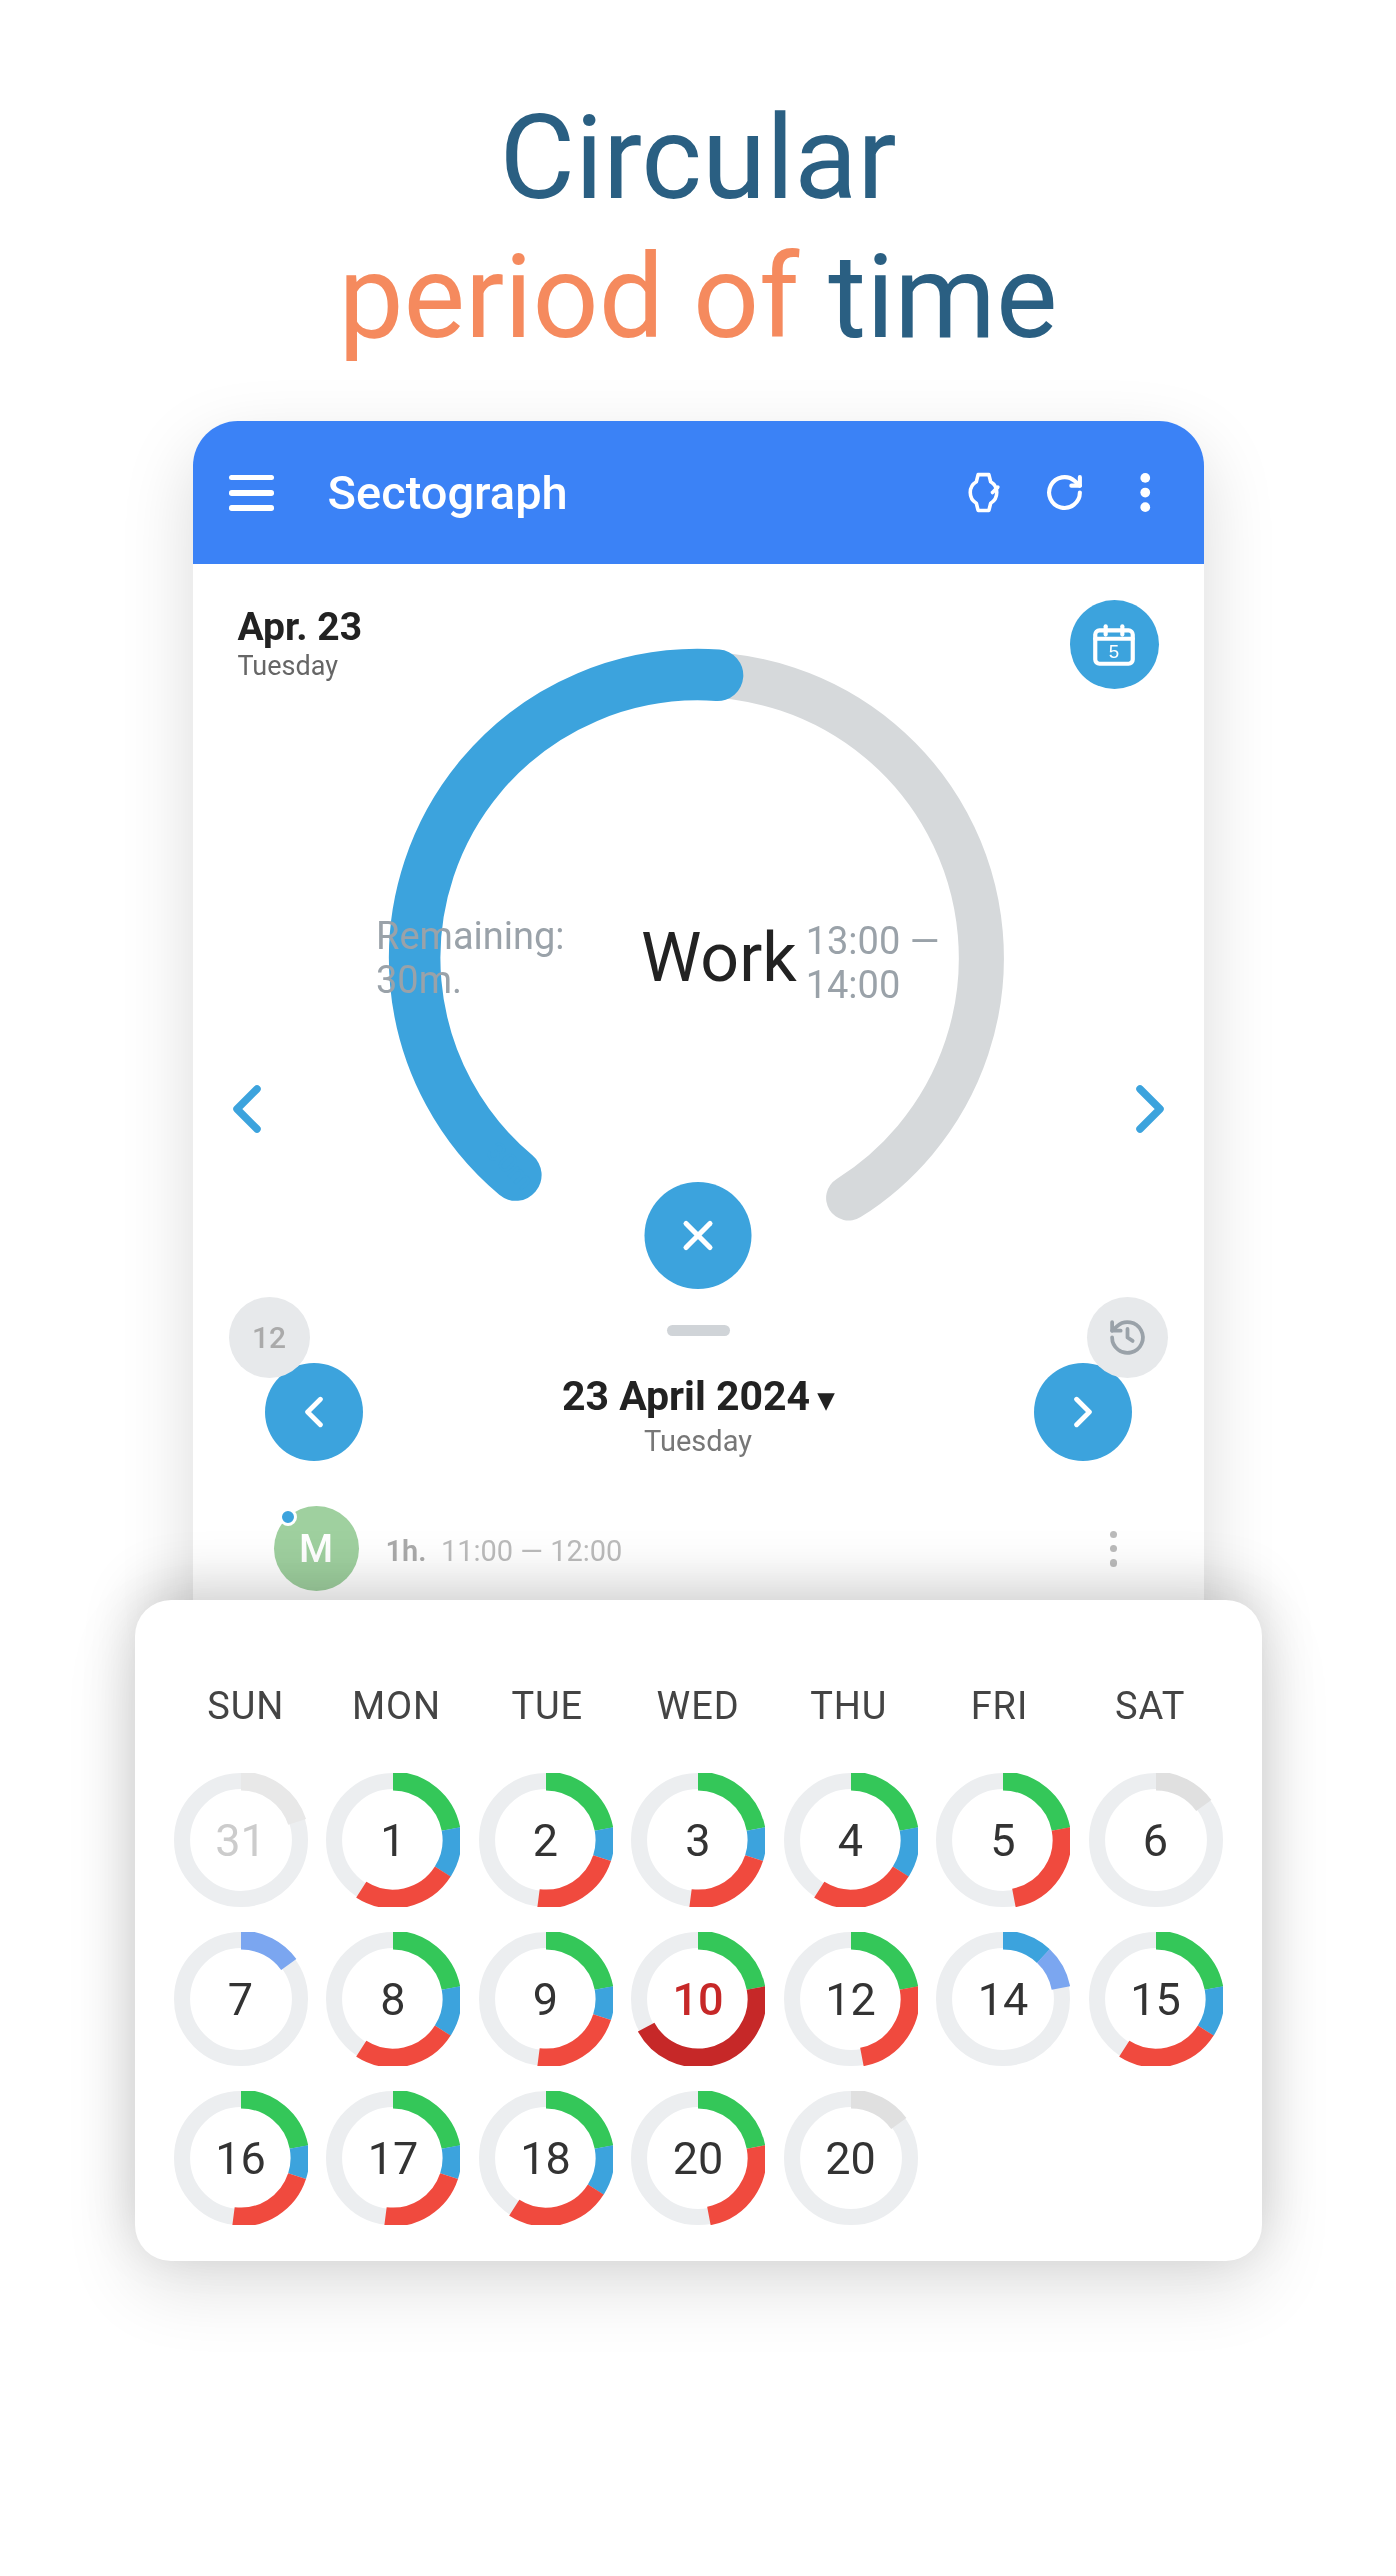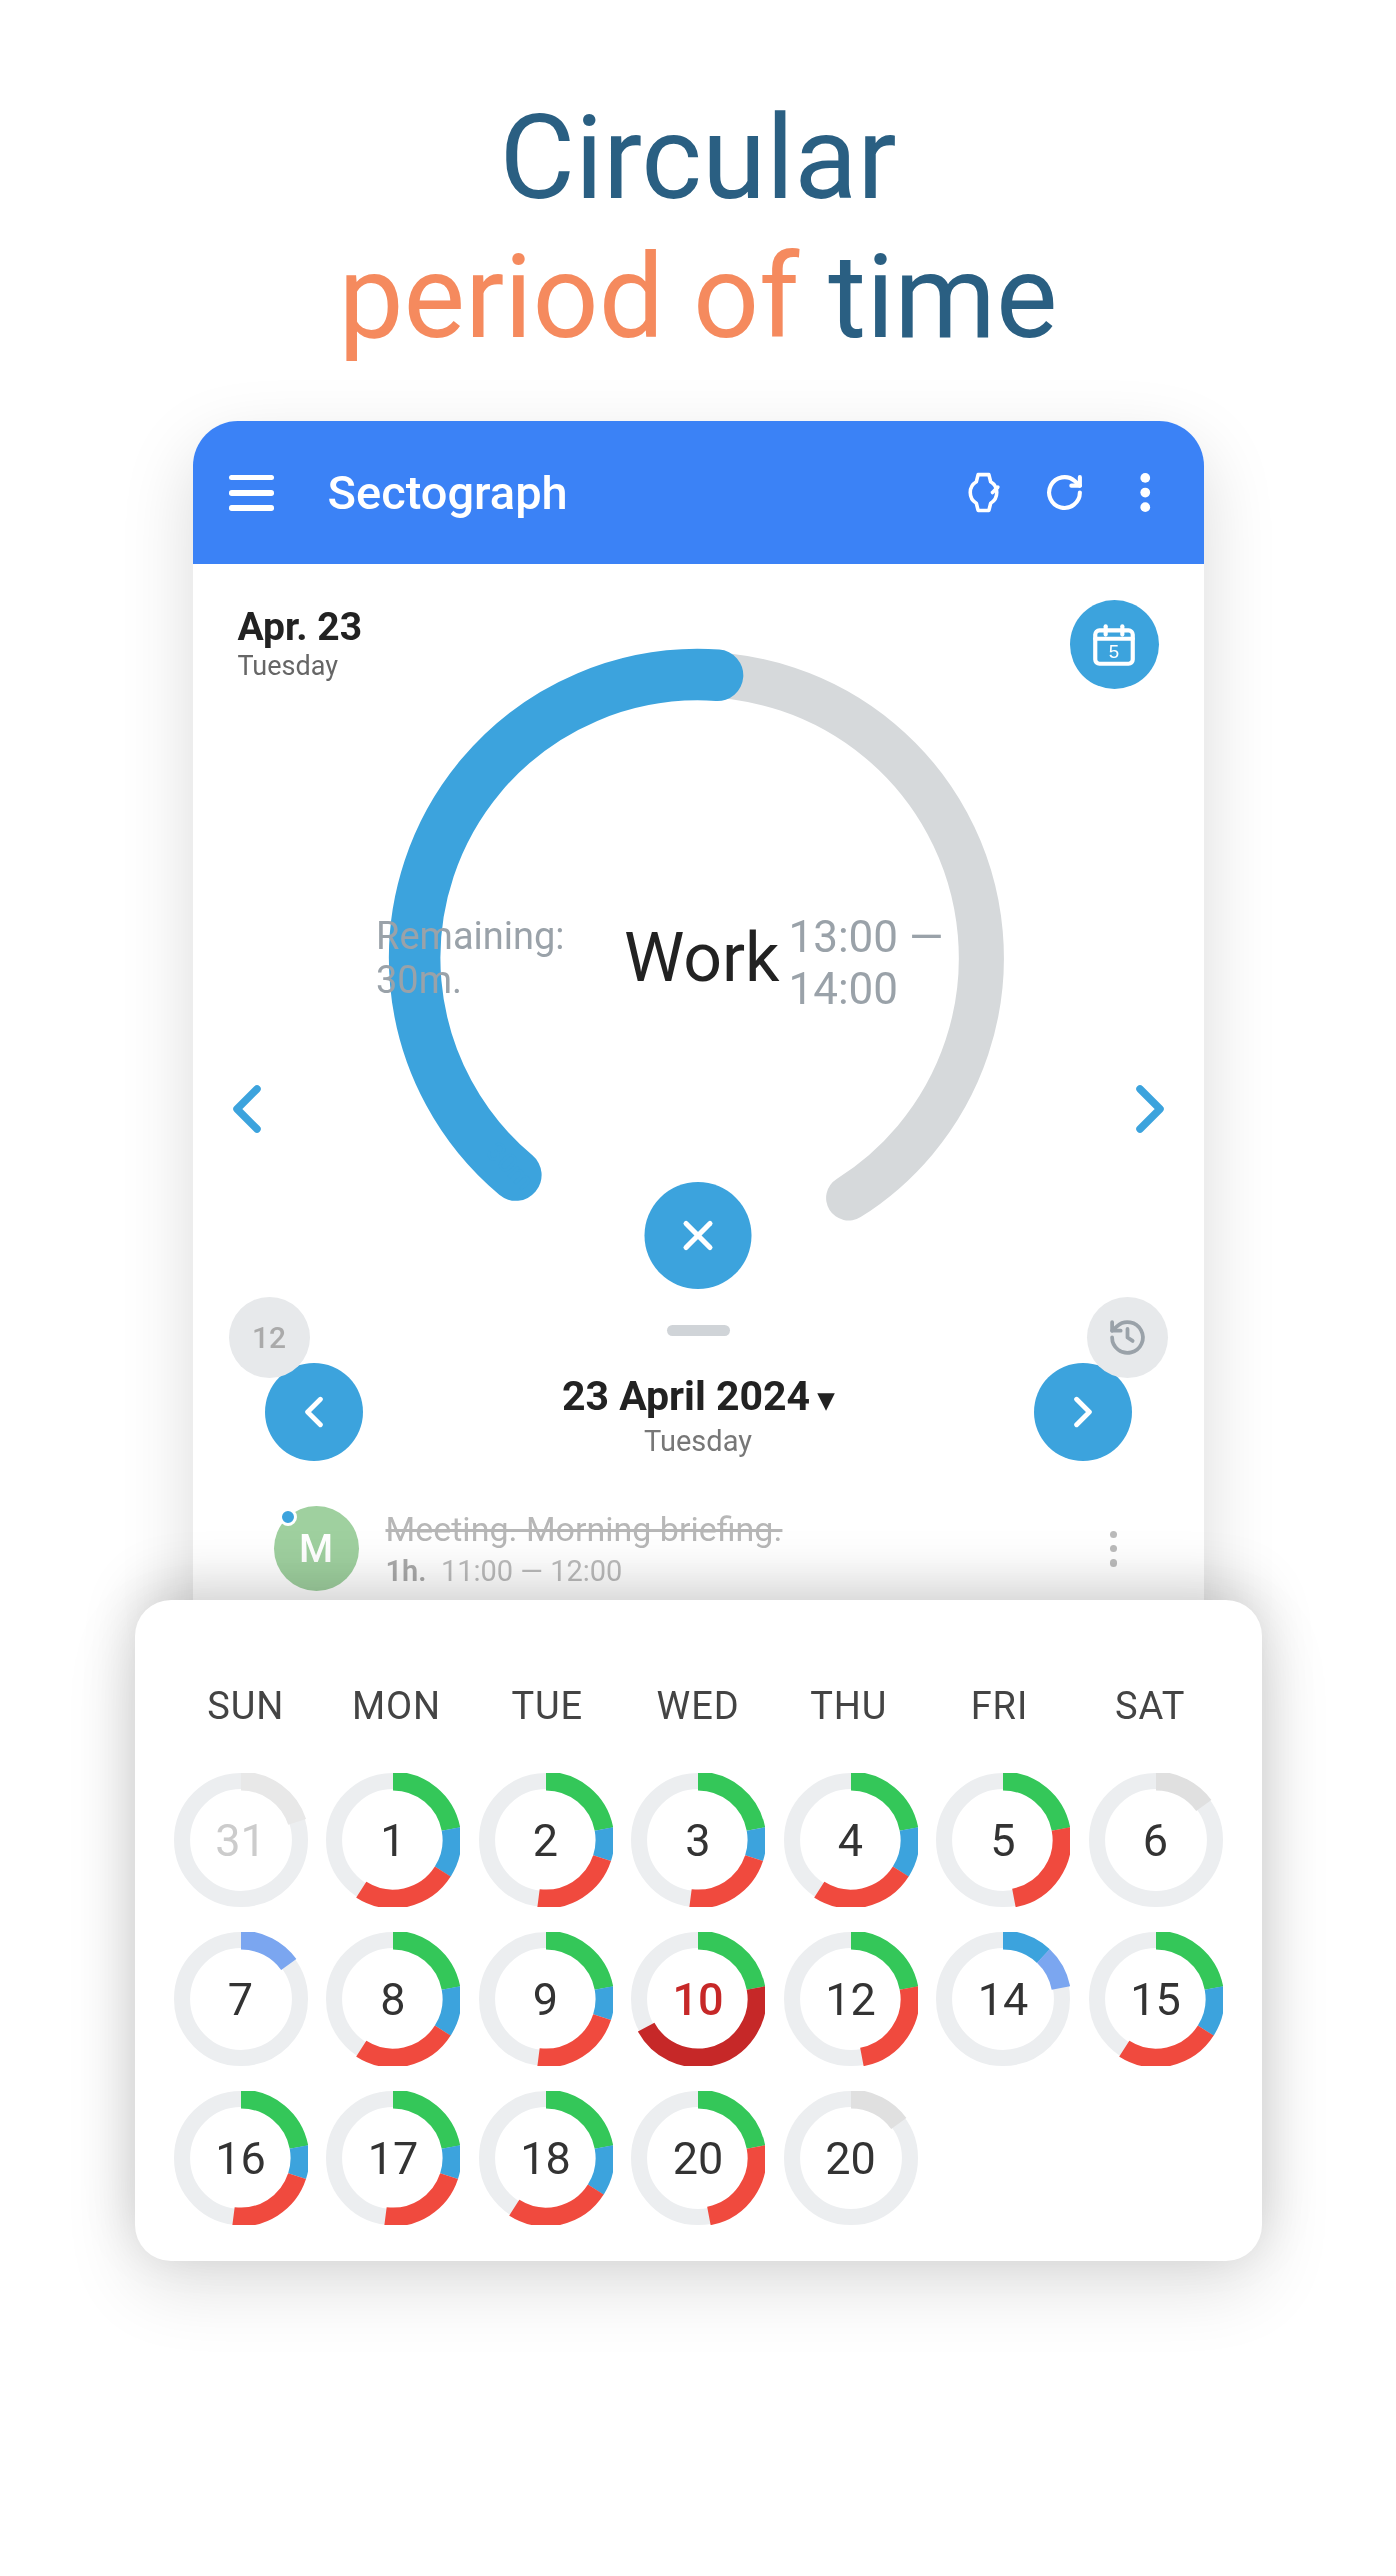--- a/index.html
+++ b/index.html
@@ -72,21 +72,21 @@
     margin: 36px auto 0 auto;
   }
   .ring-wrap svg.track { position:absolute; inset:0; }
   .ring-center {
     position:absolute; inset:0;
     display:flex; align-items:center; justify-content:center;
     gap: 9px;
   }
   .ring-center .remaining { font-size: 38px; color:#9aa2a9; }
   .ring-center .task { font-size: 68px; color:#222; font-weight:400; }
-  .ring-center .time { font-size: 44px; color:#9aa2a9; margin-top:9px; }
+  .ring-center .time { font-size: 38px; color:#9aa2a9; margin-top:9px; }
   .arc-label {
     position:absolute; left:107px; bottom:98px;
     color:#3ca3dd; font-size:27px; font-weight:500;
     transform: rotate(45deg);
   }
 
   .close-fab {
     position:absolute; left:50%; bottom:-9px; transform:translateX(-50%);
     width:107px; height:107px; border-radius:50%;
     background:#3ca3dd; display:flex; align-items:center; justify-content:center;
@@ -302,21 +302,20 @@
           </svg>
       </div>
     </div>
 
     <div class="event">
       <div class="badge">
         <div class="dot"></div>
         <span>M</span>
       </div>
       <div class="text">
-        <div class="t1">Meeting. Morning briefing.</div>
         <div class="t2">
           <b>1h.</b>&nbsp;&nbsp;<span>11:00 — 12:00</span>
         </div>
       </div>
       <div class="more">
           <span></span>
           <span></span>
           <span></span>
         </div>
     </div>

